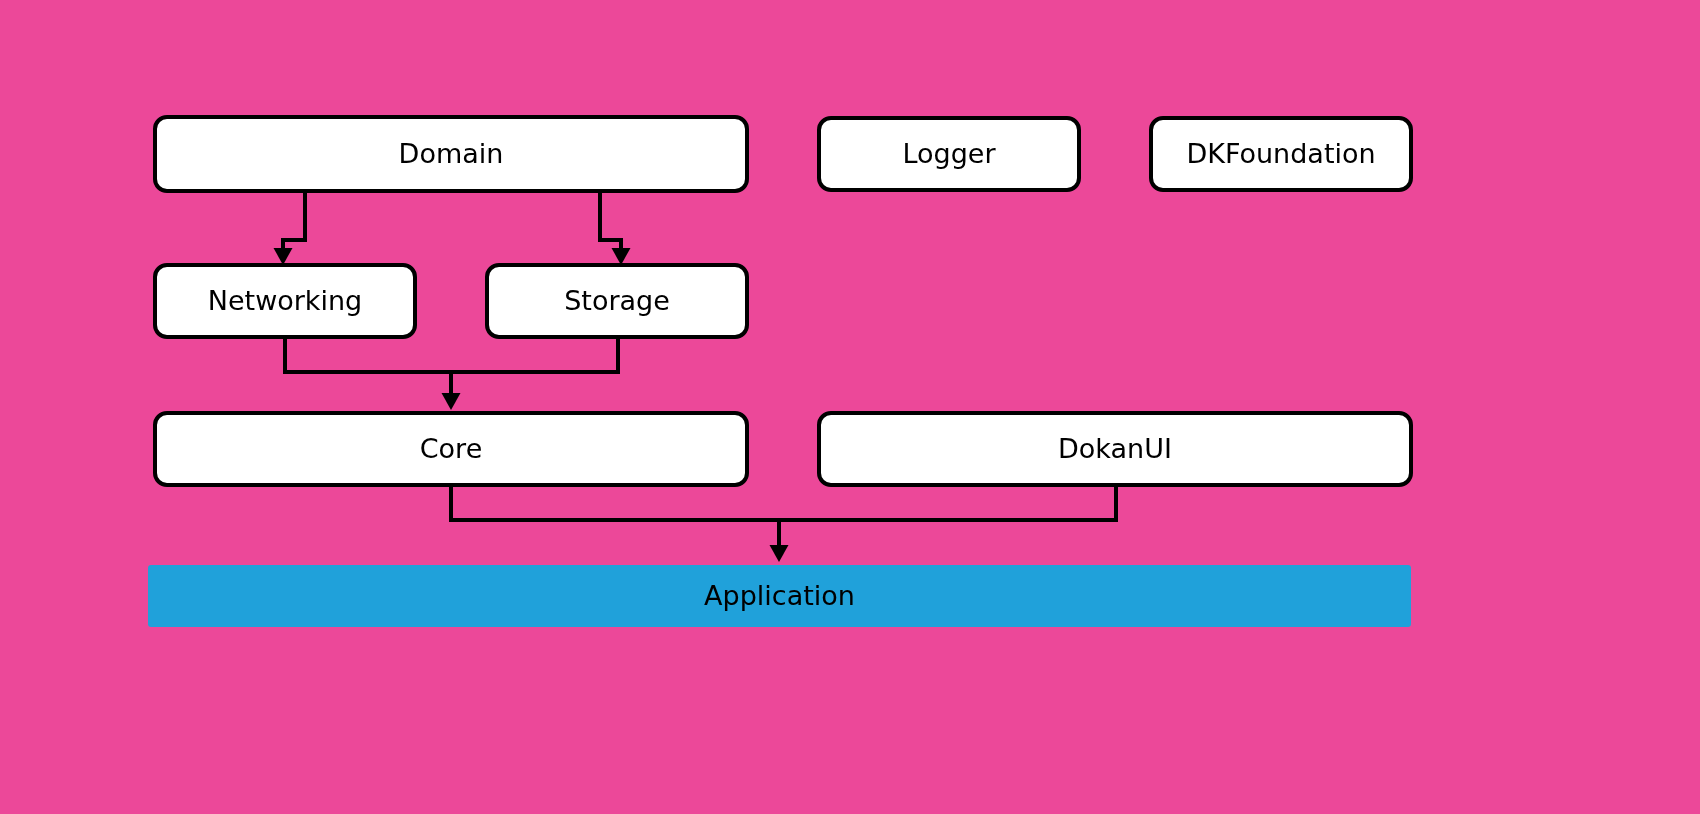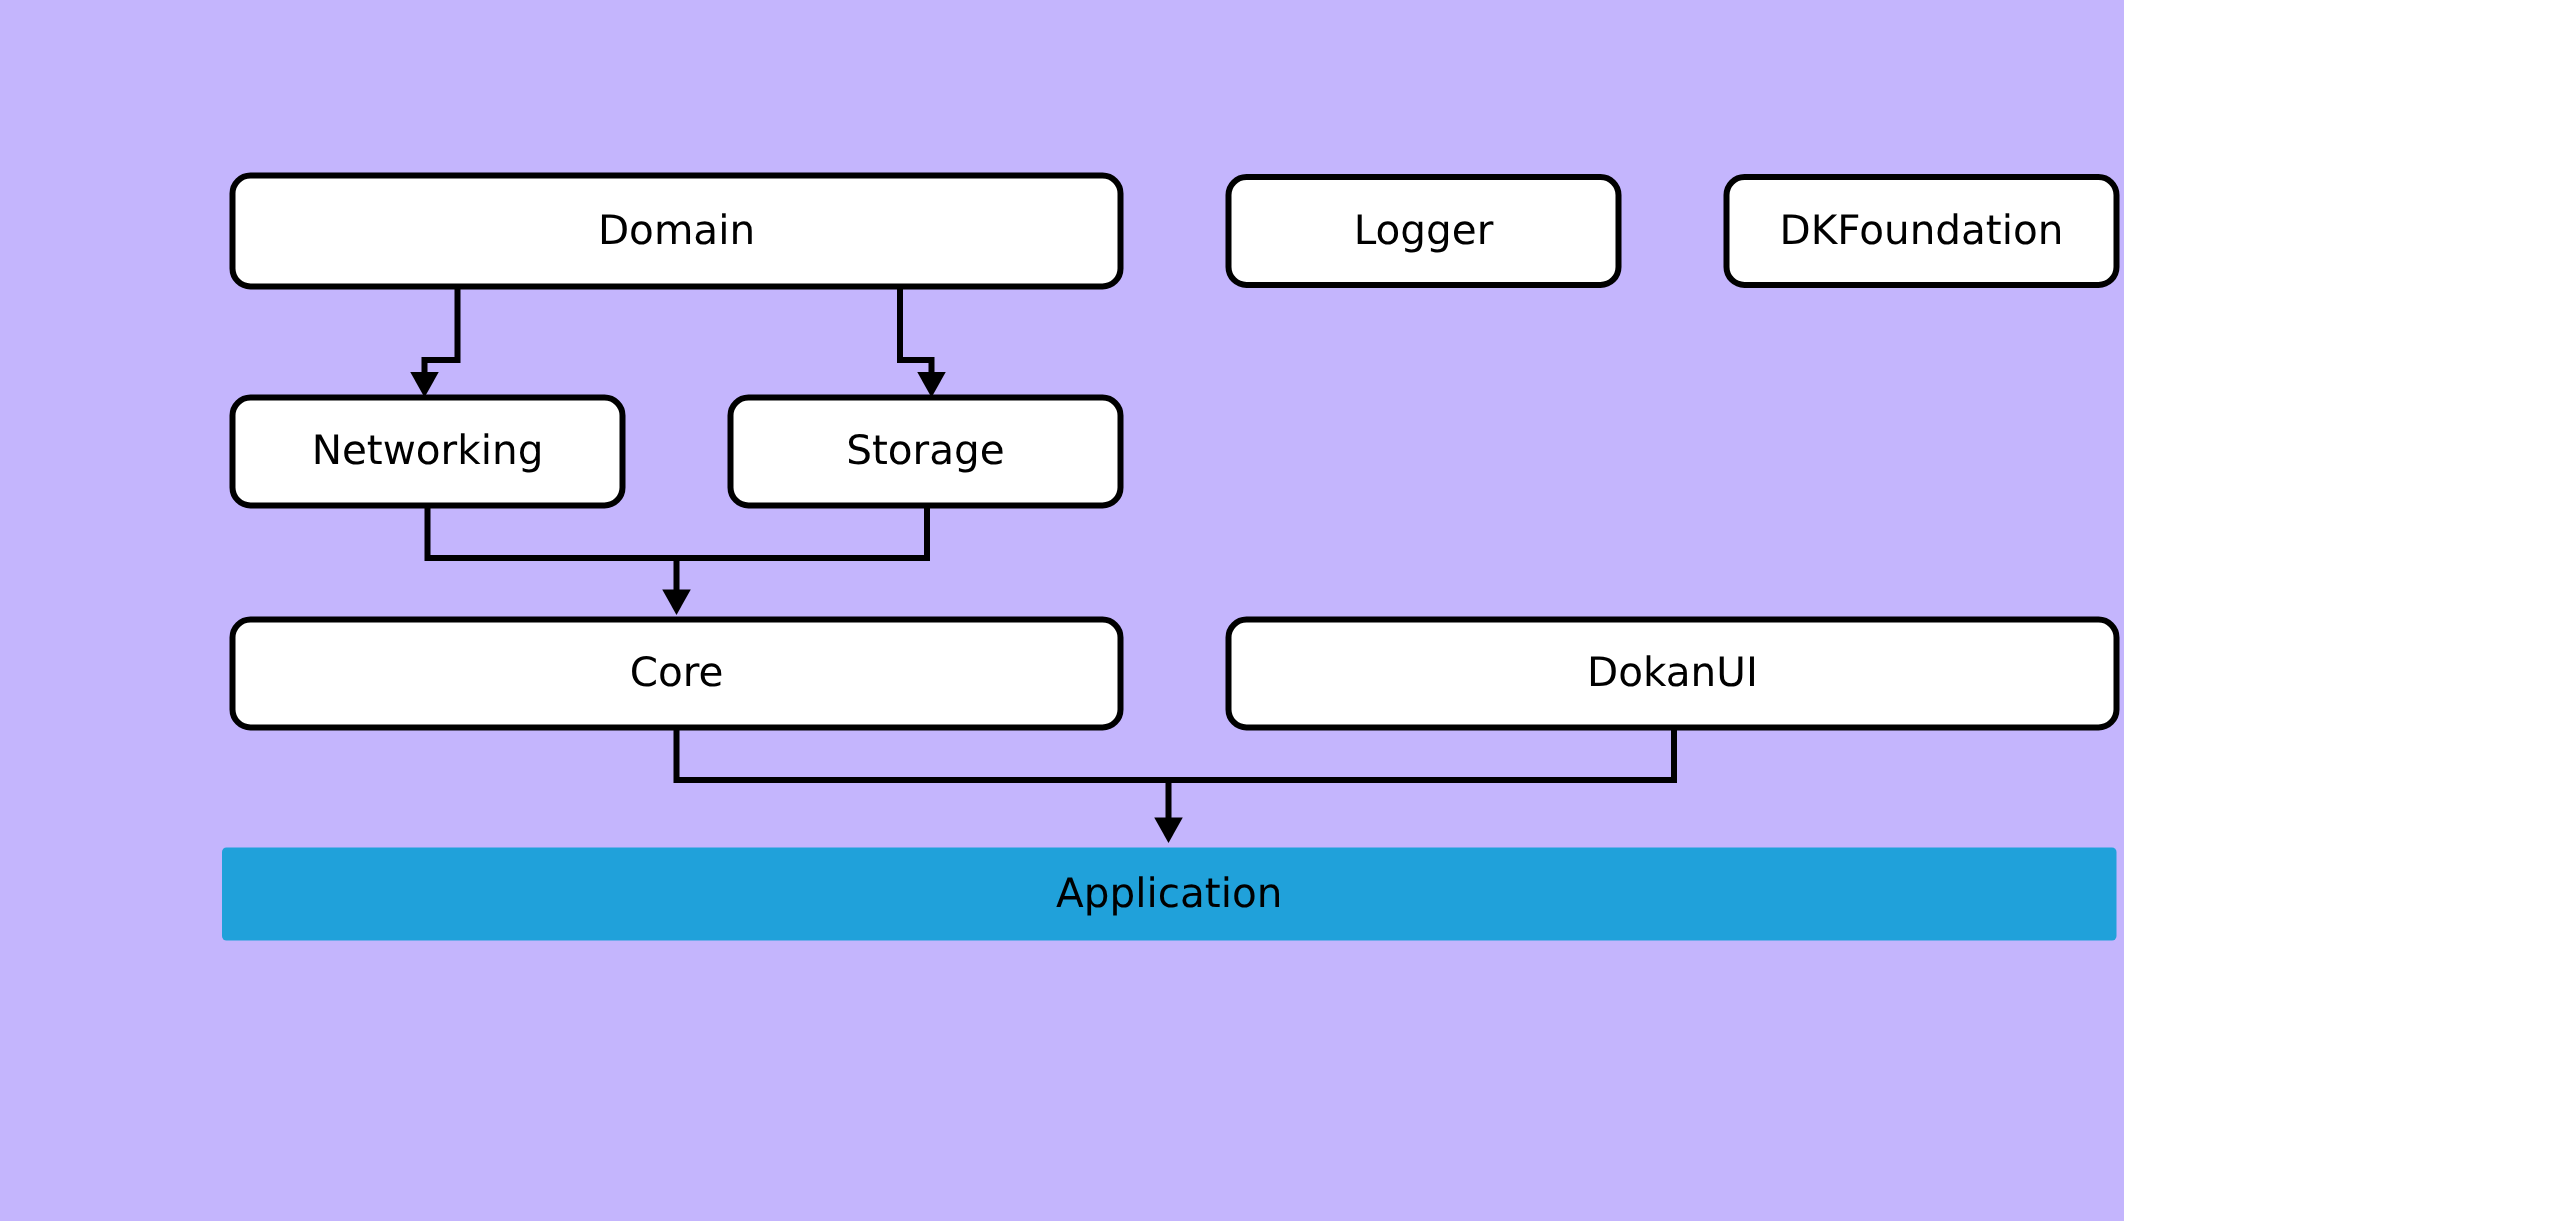--- a/index.html
+++ b/index.html
@@ -8,23 +8,23 @@
     background: #ffffff;
   }
   body {
     width: 1700px;
     height: 814px;
     font-family: "DejaVu Sans", "Liberation Sans", sans-serif;
     overflow: hidden;
   }
   #diagram-root {
     position: relative;
-    width: 1416px;
+    width: 1700px;
     height: 814px;
-    background: #c4b5fd;
+    background: #ec4899;
   }
   svg#arch-svg {
     position: absolute;
     inset: 0;
     width: 1700px;
     height: 814px;
     display: block;
   }
   .node-box {
     fill: #ffffff;

